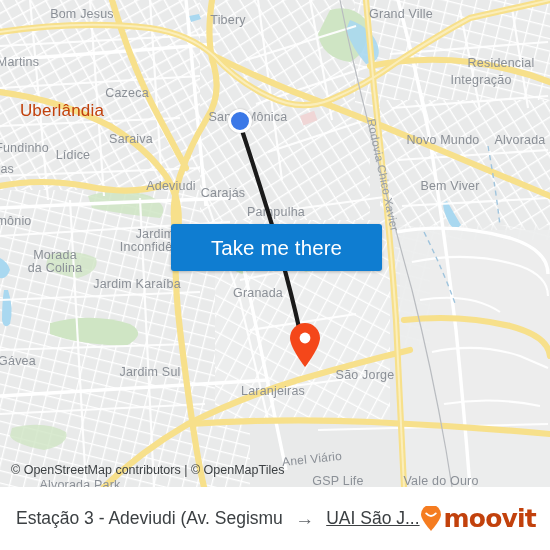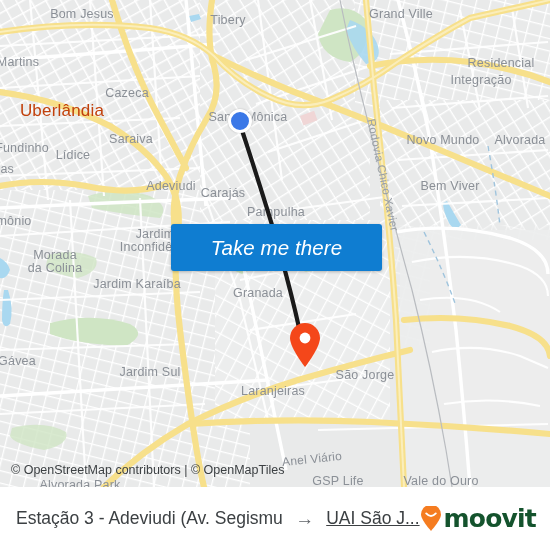--- a/index.html
+++ b/index.html
@@ -57,21 +57,20 @@
     width:211px; height:47px;
     background:#0f7dd1;
     border:none;
     color:#ffffff;
     font-size:20.5px;
     font-family:"Liberation Sans", sans-serif;
     border-radius:3px;
     cursor:pointer;
     box-shadow:0 1px 3px rgba(0,0,0,0.25);
     letter-spacing:0.1px;
-    font-style:italic;
   }
 
   
   #attrib {
     position:absolute;
     left:11px; bottom:10px;
     font-size:12.5px;
     color:#3c4043;
     font-family:"Liberation Sans", sans-serif;
     white-space:nowrap;
@@ -104,21 +103,21 @@
   }
   #dest-text { flex:0 0 auto;text-decoration:underline; }
   #brand {
     margin-left:auto;
     display:flex; align-items:center; gap:2px;
     flex:0 0 auto;
   }
   #brand-name {
     font-size:25px;
     font-weight:bold;
-    color:#14532d;
+    color:#c2410c;
     letter-spacing:-0.8px;
     font-family:"DejaVu Sans", sans-serif;
   }
 </style>
 </head>
 <body>
 
 <div id="app">
 
   <div id="map">

